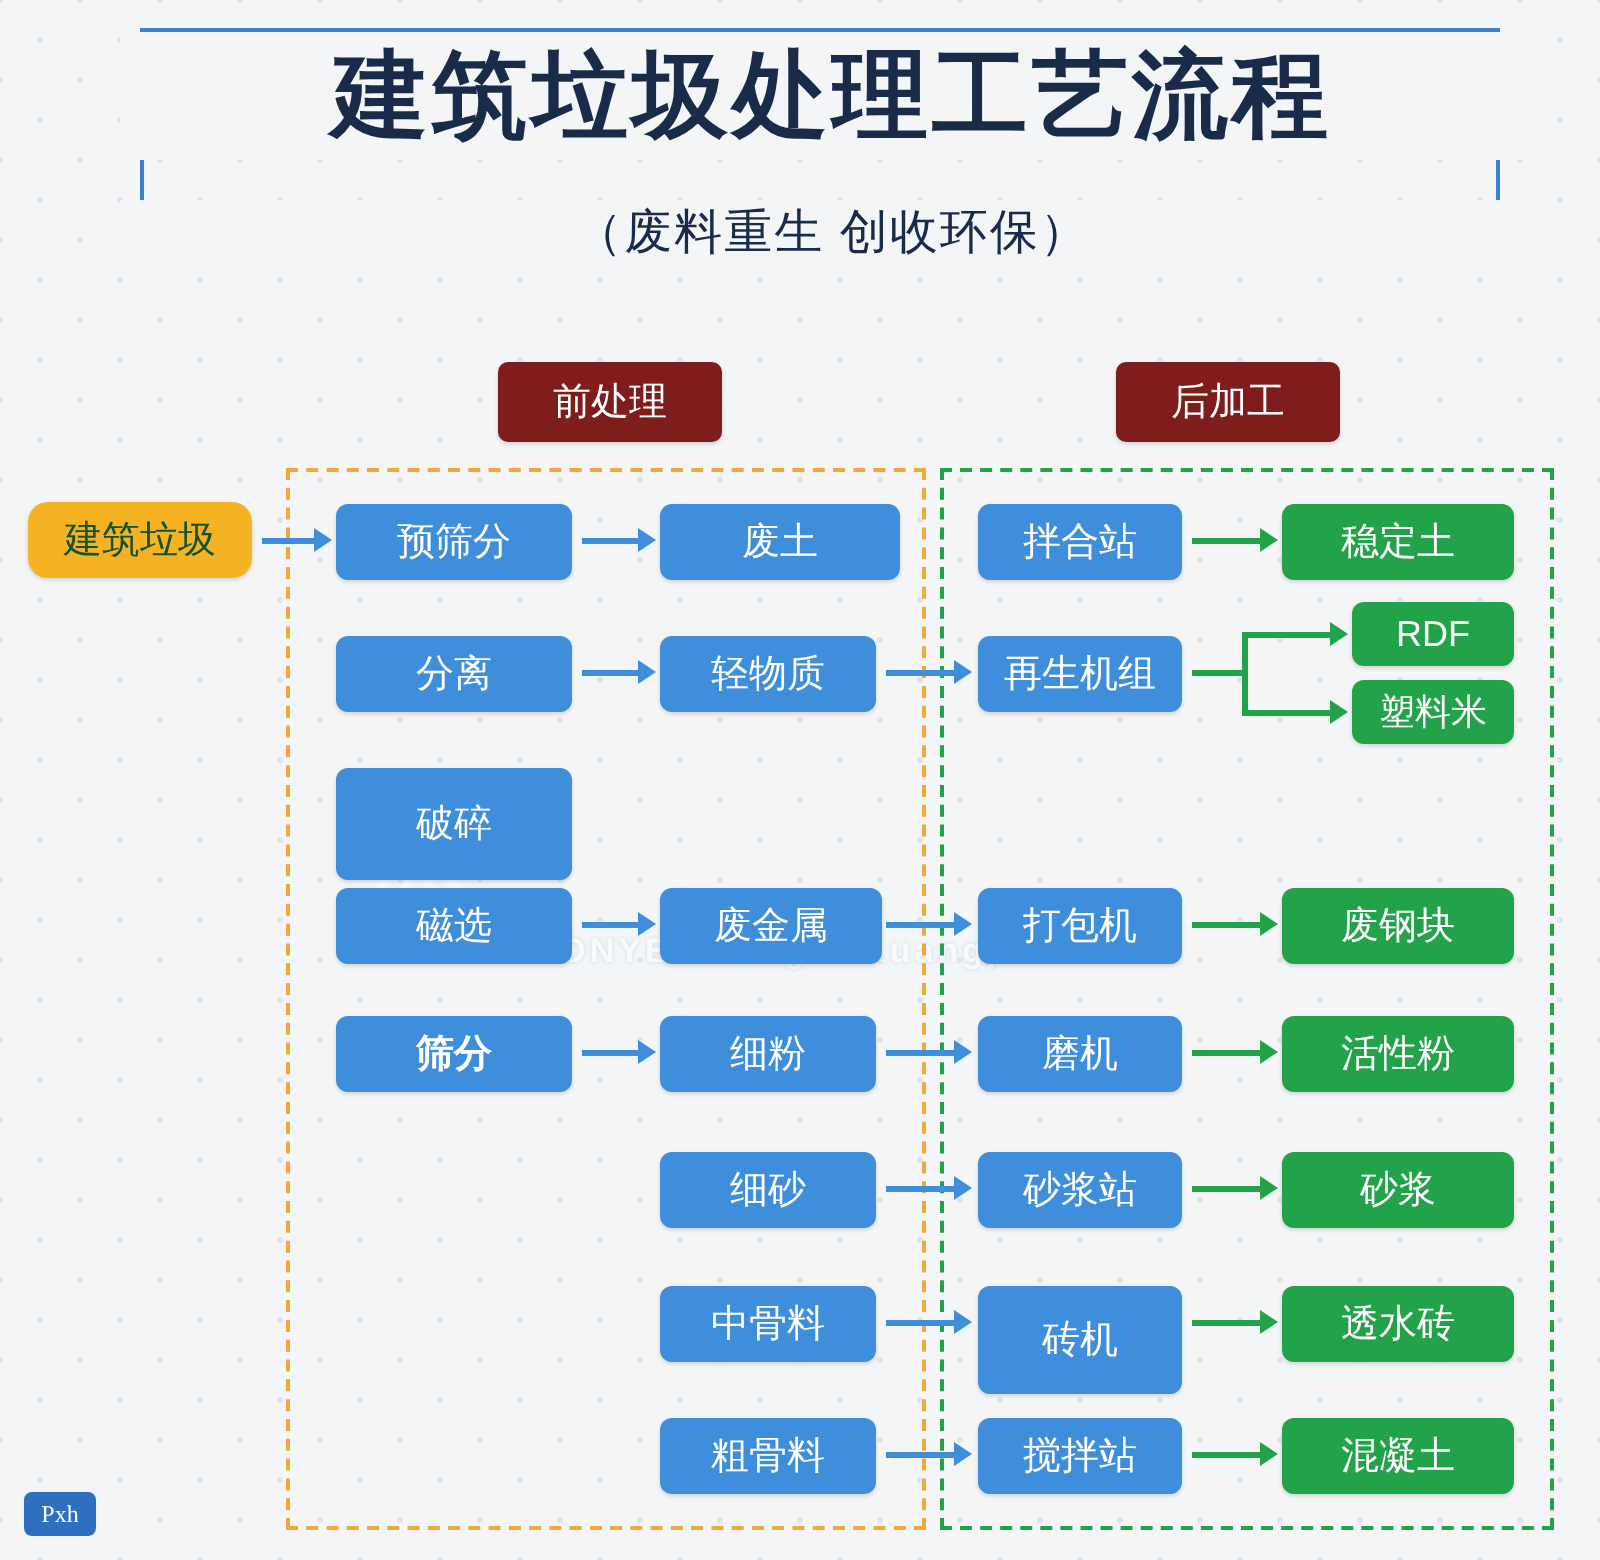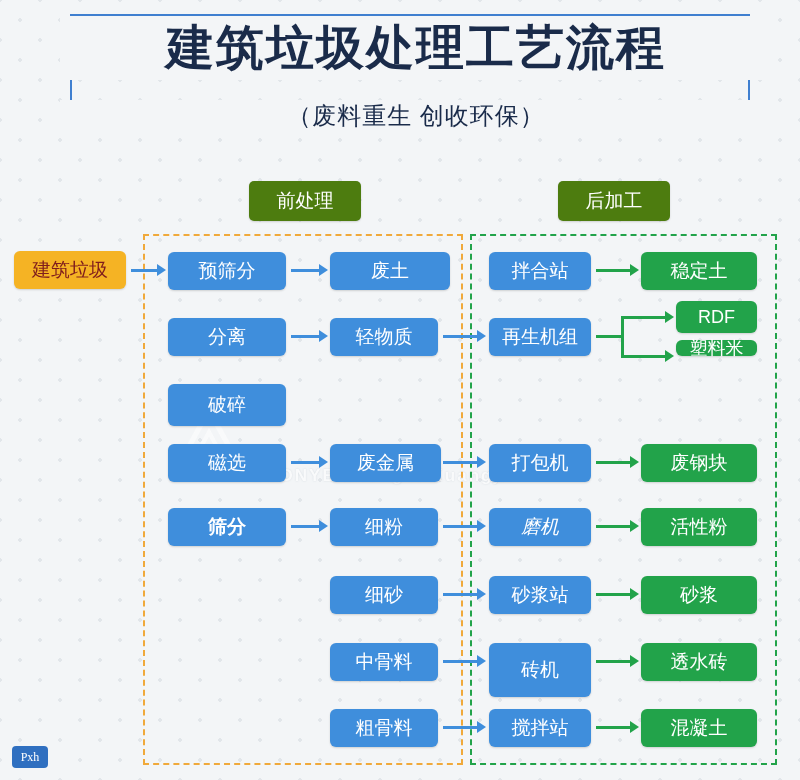--- a/index.html
+++ b/index.html
@@ -61,36 +61,36 @@
   #group-pre{
     left:143px;top:234px;width:320px;height:531px;
     border:2px dashed #f0a93b;
   }
   #group-post{
     left:470px;top:234px;width:307px;height:531px;
     border:2px dashed #22a34a;
   }
   .group-tag{
     position:absolute;box-sizing:border-box;
-    background:#4d7c0f;color:#fff;border-radius:5px;
+    background:#7f1d1d;color:#fff;border-radius:5px;
     font-size:19px;display:flex;align-items:center;justify-content:center;
     box-shadow:0 1px 2px rgba(0,0,0,.15);
   }
   #tag-pre{left:249px;top:181px;width:112px;height:40px;}
   #tag-post{left:558px;top:181px;width:112px;height:40px;}
 
   .node{
     position:absolute;box-sizing:border-box;border-radius:6px;
     display:flex;align-items:center;justify-content:center;
     color:#ffffff;font-size:19px;
     box-shadow:0 1px 2px rgba(0,0,0,.15);
   }
   .n-blue{background:#3f8edc;}
   .n-green{background:#22a34a;}
-  .n-orange{background:#f5b324;color:#7f1d1d;}
+  .n-orange{background:#f5b324;color:#14532d;border-radius:10px;}
   .n-sm{font-size:18px;}
 
   
   .conn{position:absolute;background:#3f8edc;}
   .conn-g{position:absolute;background:#22a34a;}
   .arrow{
     position:absolute;width:0;height:0;
     border-top:6px solid transparent;border-bottom:6px solid transparent;
   }
   .arrow-blue{border-left:9px solid #3f8edc;}
@@ -124,43 +124,43 @@
 
 <div class="group-box" id="group-pre"></div>
 <div class="group-box" id="group-post"></div>
 <div class="group-tag" id="tag-pre">前处理</div>
 <div class="group-tag" id="tag-post">后加工</div>
 
 <div class="node n-orange" style="left:14px;top:251px;width:112px;height:38px;">建筑垃圾</div>
 
 <div class="node n-blue" style="left:168px;top:252px;width:118px;height:38px;">预筛分</div>
 <div class="node n-blue" style="left:168px;top:318px;width:118px;height:38px;">分离</div>
-<div class="node n-blue" style="left:168px;top:384px;width:118px;height:42px;">破碎</div>
+<div class="node n-blue" style="left:168px;top:384px;width:118px;height:56px;">破碎</div>
 <div class="node n-blue" style="left:168px;top:444px;width:118px;height:38px;">磁选</div>
 <div class="node n-blue" style="left:168px;top:508px;width:118px;height:38px;font-weight:bold;">筛分</div>
 
 <div class="node n-blue" style="left:330px;top:252px;width:120px;height:38px;">废土</div>
 <div class="node n-blue" style="left:330px;top:318px;width:108px;height:38px;">轻物质</div>
 <div class="node n-blue" style="left:330px;top:444px;width:111px;height:38px;">废金属</div>
 <div class="node n-blue" style="left:330px;top:508px;width:108px;height:38px;">细粉</div>
 <div class="node n-blue" style="left:330px;top:576px;width:108px;height:38px;">细砂</div>
 <div class="node n-blue" style="left:330px;top:643px;width:108px;height:38px;">中骨料</div>
 <div class="node n-blue" style="left:330px;top:709px;width:108px;height:38px;">粗骨料</div>
 
 <div class="node n-blue" style="left:489px;top:252px;width:102px;height:38px;">拌合站</div>
 <div class="node n-blue" style="left:489px;top:318px;width:102px;height:38px;">再生机组</div>
 <div class="node n-blue" style="left:489px;top:444px;width:102px;height:38px;">打包机</div>
-<div class="node n-blue" style="left:489px;top:508px;width:102px;height:38px;font-style:italic;">磨机</div>
+<div class="node n-blue" style="left:489px;top:508px;width:102px;height:38px;">磨机</div>
 <div class="node n-blue" style="left:489px;top:576px;width:102px;height:38px;">砂浆站</div>
 <div class="node n-blue" style="left:489px;top:643px;width:102px;height:54px;">砖机</div>
 <div class="node n-blue" style="left:489px;top:709px;width:102px;height:38px;">搅拌站</div>
 
 <div class="node n-green" style="left:641px;top:252px;width:116px;height:38px;">稳定土</div>
 <div class="node n-green n-sm" style="left:676px;top:301px;width:81px;height:32px;">RDF</div>
-<div class="node n-green n-sm" style="left:676px;top:340px;width:81px;height:16px;">塑料米</div>
+<div class="node n-green n-sm" style="left:676px;top:340px;width:81px;height:32px;">塑料米</div>
 <div class="node n-green" style="left:641px;top:444px;width:116px;height:38px;">废钢块</div>
 <div class="node n-green" style="left:641px;top:508px;width:116px;height:38px;">活性粉</div>
 <div class="node n-green" style="left:641px;top:576px;width:116px;height:38px;">砂浆</div>
 <div class="node n-green" style="left:641px;top:643px;width:116px;height:38px;">透水砖</div>
 <div class="node n-green" style="left:641px;top:709px;width:116px;height:38px;">混凝土</div>
 
 <div class="conn" style="left:131px;top:269px;width:28px;height:3px;"></div>
 <div class="arrow arrow-blue" style="left:157px;top:264px;"></div>
 
 <div class="conn" style="left:291px;top:269px;width:30px;height:3px;"></div>

